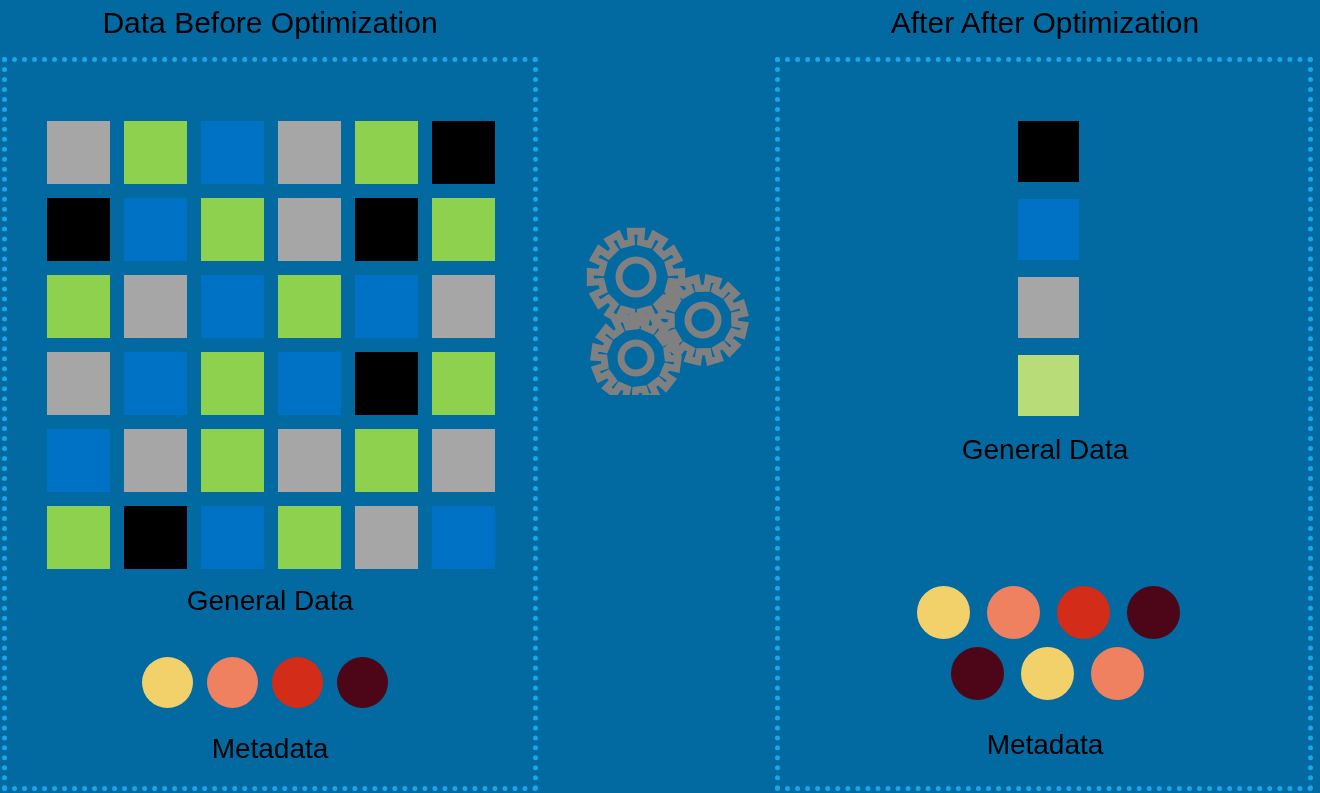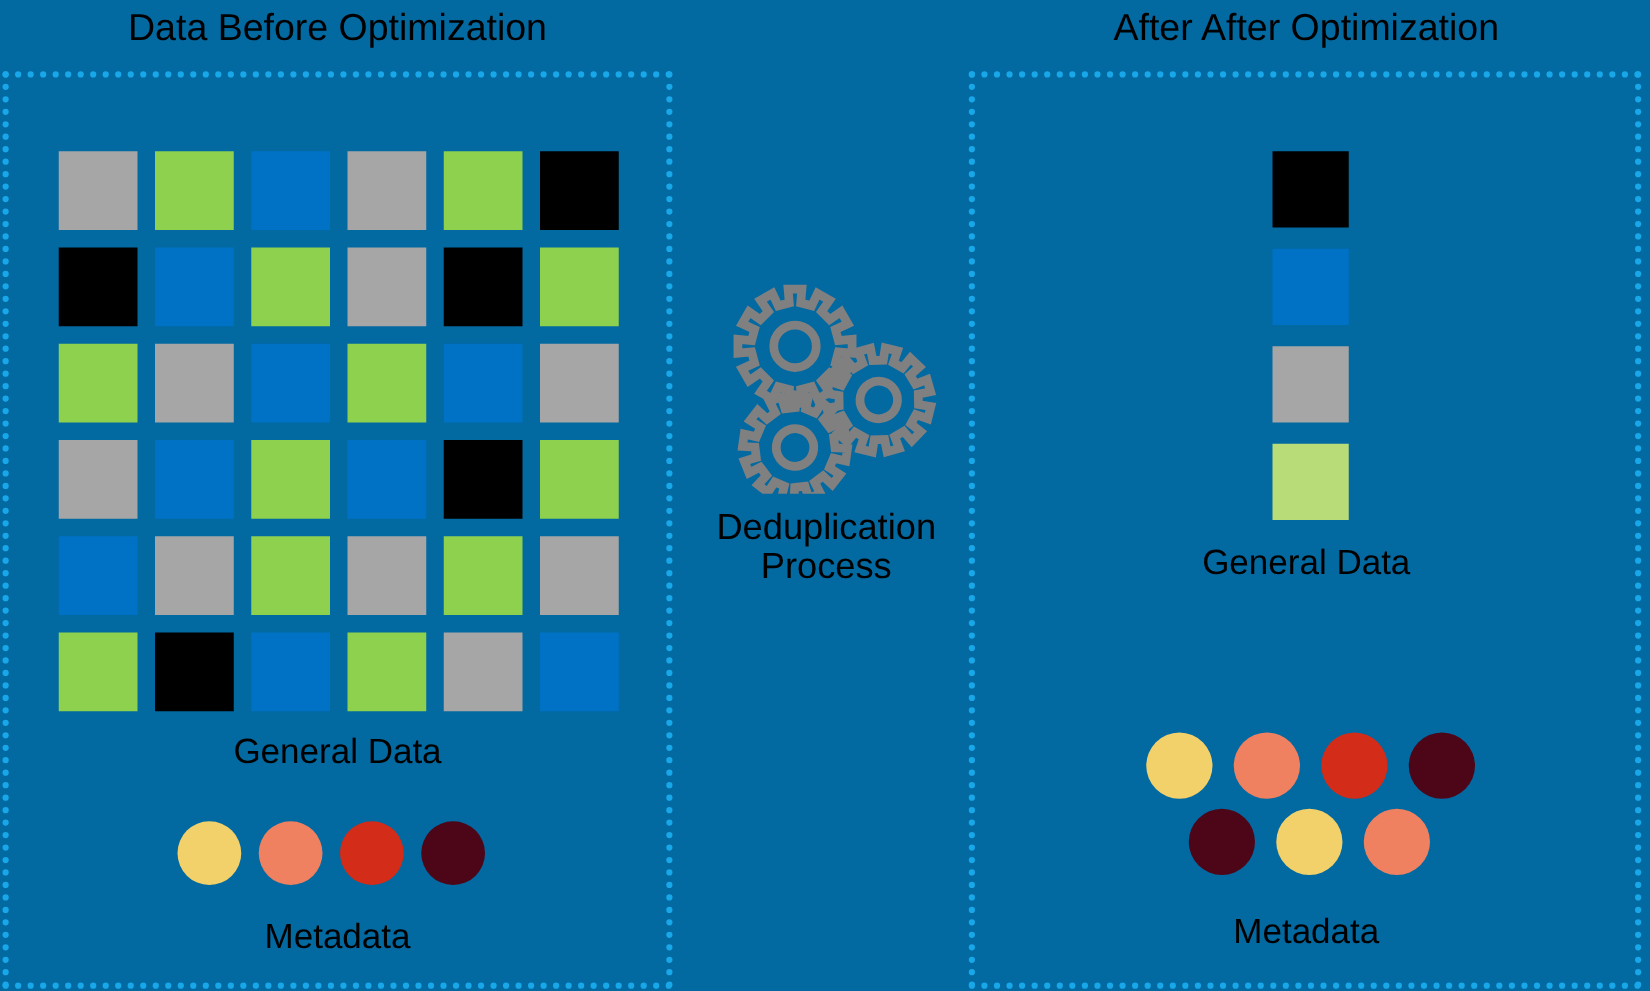--- a/index.html
+++ b/index.html
@@ -206,22 +206,20 @@
           <g transform="rotate(14 137 105)">
             <path d="M 178.70 99.95 L 178.70 110.05 L 168.73 109.18 L 166.56 117.25 L 175.63 121.48 L 170.59 130.22 L 162.39 124.48 L 156.48 130.39 L 162.22 138.59 L 153.48 143.63 L 149.25 134.56 L 141.18 136.73 L 142.05 146.70 L 131.95 146.70 L 132.82 136.73 L 124.75 134.56 L 120.52 143.63 L 111.78 138.59 L 117.52 130.39 L 111.61 124.48 L 103.41 130.22 L 98.37 121.48 L 107.44 117.25 L 105.27 109.18 L 95.30 110.05 L 95.30 99.95 L 105.27 100.82 L 107.44 92.75 L 98.37 88.52 L 103.41 79.78 L 111.61 85.52 L 117.52 79.61 L 111.78 71.41 L 120.52 66.37 L 124.75 75.44 L 132.82 73.27 L 131.95 63.30 L 142.05 63.30 L 141.18 73.27 L 149.25 75.44 L 153.48 66.37 L 162.22 71.41 L 156.48 79.61 L 162.39 85.52 L 170.59 79.78 L 175.63 88.52 L 166.56 92.75 L 168.73 100.82 Z"></path>
             <circle cx="137" cy="105" r="15"></circle>
           </g>
           <g transform="rotate(8 70 143)">
             <path d="M 111.70 137.95 L 111.70 148.05 L 101.73 147.18 L 99.56 155.25 L 108.63 159.48 L 103.59 168.22 L 95.39 162.48 L 89.48 168.39 L 95.22 176.59 L 86.48 181.63 L 82.25 172.56 L 74.18 174.73 L 75.05 184.70 L 64.95 184.70 L 65.82 174.73 L 57.75 172.56 L 53.52 181.63 L 44.78 176.59 L 50.52 168.39 L 44.61 162.48 L 36.41 168.22 L 31.37 159.48 L 40.44 155.25 L 38.27 147.18 L 28.30 148.05 L 28.30 137.95 L 38.27 138.82 L 40.44 130.75 L 31.37 126.52 L 36.41 117.78 L 44.61 123.52 L 50.52 117.61 L 44.78 109.41 L 53.52 104.37 L 57.75 113.44 L 65.82 111.27 L 64.95 101.30 L 75.05 101.30 L 74.18 111.27 L 82.25 113.44 L 86.48 104.37 L 95.22 109.41 L 89.48 117.61 L 95.39 123.52 L 103.59 117.78 L 108.63 126.52 L 99.56 130.75 L 101.73 138.82 Z"></path>
             <circle cx="70" cy="143" r="15"></circle>
           </g>
         </g>
     </svg>
-    <div id="process-label">Deduplication
-Process</div>
   </div>
 
   <div id="column-after">
       <div class="cell-after" style="background: rgb(0, 0, 0);"></div>
       <div class="cell-after" style="background: rgb(0, 114, 198);"></div>
       <div class="cell-after" style="background: rgb(166, 166, 166);"></div>
       <div class="cell-after" style="background: rgb(184, 220, 120);"></div>
     </div>
 
   <div class="section-label" id="label-general-after">General Data</div>

